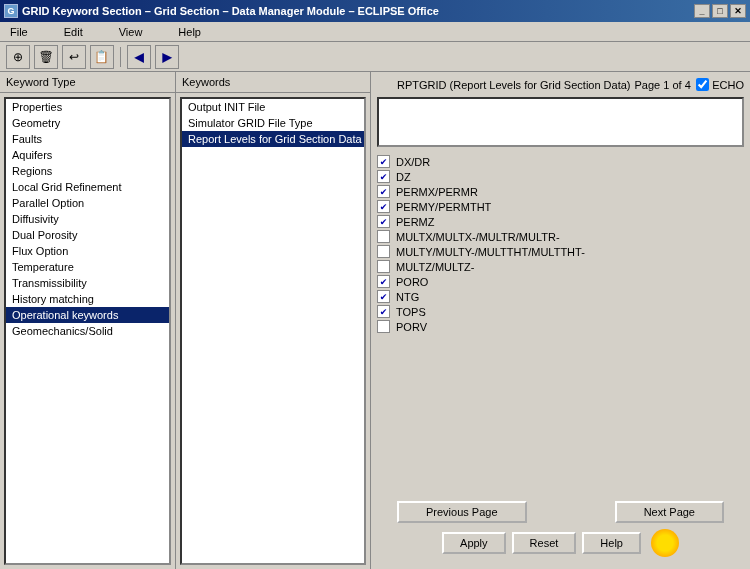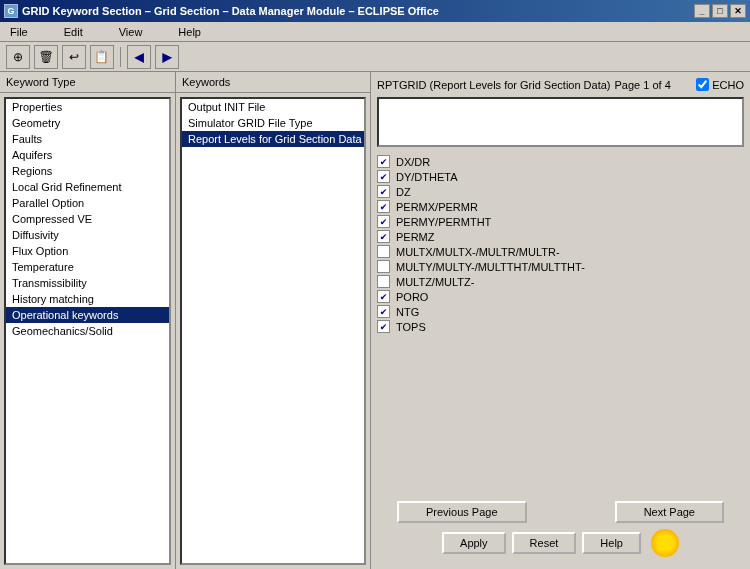--- a/index.html
+++ b/index.html
@@ -156,20 +156,21 @@
       display: flex;
       flex-direction: column;
       padding: 6px;
     }
     .rptgrid-header {
       display: flex;
       align-items: center;
       gap: 4px;
       margin-bottom: 6px;
       font-size: 11px;
+      margin-left: 20px;
     }
     .rptgrid-title {
       font-size: 11px;
     }
     .page-info {
       font-size: 11px;
     }
     .echo-check {
       display: flex;
       align-items: center;
@@ -295,22 +296,22 @@
     <div class="panel-header">Keyword Type</div>
     <div class="list-container">
       <div class="list-scroll">
         <div class="list-item">Properties</div>
         <div class="list-item">Geometry</div>
         <div class="list-item">Faults</div>
         <div class="list-item">Aquifers</div>
         <div class="list-item">Regions</div>
         <div class="list-item">Local Grid Refinement</div>
         <div class="list-item">Parallel Option</div>
-        <div class="list-item">Compressed VE</div>
         <div class="list-item">Diffusivity</div>
+        <div class="list-item">Dual Porosity</div>
         <div class="list-item">Flux Option</div>
         <div class="list-item">Temperature</div>
         <div class="list-item">Transmissibility</div>
         <div class="list-item">History matching</div>
         <div class="list-item selected">Operational keywords</div>
         <div class="list-item">Geomechanics/Solid</div>
       </div>
     </div>
   </div>
 
@@ -337,24 +338,20 @@
 
     <div class="text-area"></div>
 
     <div class="checkbox-list">
       <div class="checkbox-item">
         <div class="check-mark checked"></div>
         <span>DX/DR</span>
       </div>
       <div class="checkbox-item">
         <div class="check-mark checked"></div>
-        <span>DY/DTHETA</span>
-      </div>
-      <div class="checkbox-item">
-        <div class="check-mark checked"></div>
         <span>DZ</span>
       </div>
       <div class="checkbox-item">
         <div class="check-mark checked"></div>
         <span>PERMX/PERMR</span>
       </div>
       <div class="checkbox-item">
         <div class="check-mark checked"></div>
         <span>PERMY/PERMTHT</span>
       </div>
@@ -378,20 +375,24 @@
         <div class="check-mark checked"></div>
         <span>PORO</span>
       </div>
       <div class="checkbox-item">
         <div class="check-mark checked"></div>
         <span>NTG</span>
       </div>
       <div class="checkbox-item">
         <div class="check-mark checked"></div>
         <span>TOPS</span>
+      </div>
+      <div class="checkbox-item">
+        <div class="check-mark"></div>
+        <span>PORV</span>
       </div>
     </div>
 
     <div class="bottom-buttons">
       <button class="nav-btn">Previous Page</button>
       <button class="nav-btn">Next Page</button>
     </div>
 
     <div class="action-buttons">
       <button class="action-btn">Apply</button>

